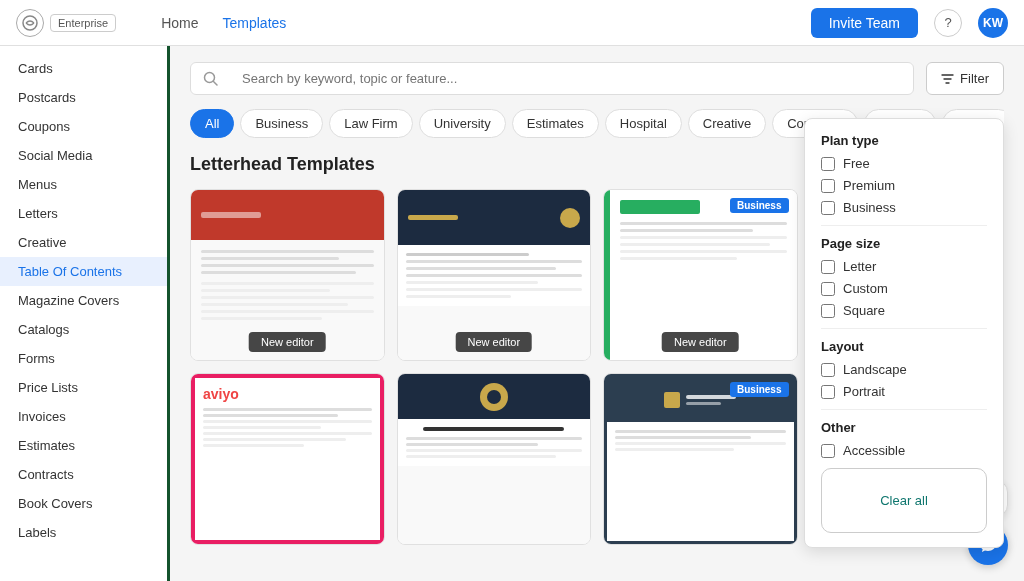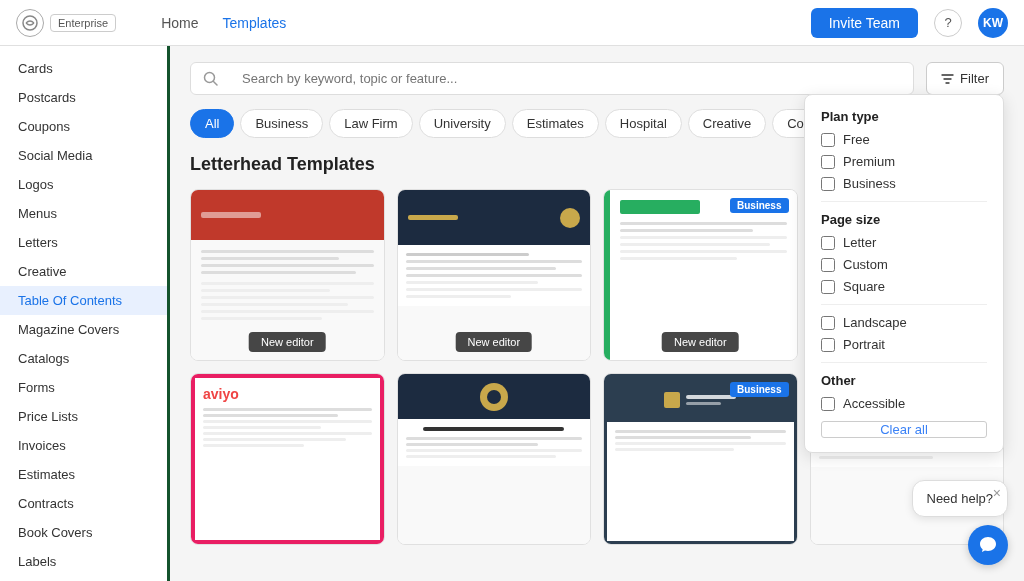--- a/index.html
+++ b/index.html
@@ -50,29 +50,29 @@
     
     .template-grid { display: grid; grid-template-columns: repeat(4, 1fr); gap: 12px; }
     .template-card { background: #fff; border-radius: 8px; overflow: hidden; border: 1px solid #e0e0e0; position: relative; cursor: pointer; }
     .template-card-inner { height: 170px; overflow: hidden; position: relative; background: #f9f9f9; }
     .template-badge { position: absolute; top: 8px; right: 8px; background: #1a73e8; color: #fff; font-size: 10px; padding: 2px 7px; border-radius: 3px; font-weight: 600; z-index: 2; }
     .template-badge.business { background: #1a73e8; }
     .new-editor-label { position: absolute; bottom: 8px; left: 50%; transform: translateX(-50%); background: rgba(30,30,30,0.82); color: #fff; font-size: 11px; padding: 4px 12px; border-radius: 4px; white-space: nowrap; z-index: 2; }
 
     
     .filter-dropdown {
-      position: absolute; top: 48px; right: 20px; background: #fff;
+      position: absolute; top: 72px; right: 20px; background: #fff;
       border: 1px solid #ddd; border-radius: 8px; width: 200px;
       box-shadow: 0 4px 16px rgba(0,0,0,0.12); z-index: 100; padding: 14px 16px;
     }
     .filter-section-title { font-size: 13px; font-weight: 600; margin-bottom: 8px; color: #222; }
     .filter-option { display: flex; align-items: center; gap: 8px; margin-bottom: 7px; font-size: 13px; color: #333; }
     .filter-option input[type=checkbox] { width: 14px; height: 14px; cursor: pointer; }
     .filter-divider { height: 1px; background: #eee; margin: 10px 0; }
-    .clear-all-btn { display: block; width: 100%; padding: 0; background: #fff; border: 1px solid #ccc; border-radius: 3px; font-size: 13px; cursor: pointer; color: #3b82f6; text-align: center; margin-top: 10px; }
+    .clear-all-btn { display: block; width: 100%; padding: 24px; background: #fff; border: 1px solid #ccc; border-radius: 10px; font-size: 13px; cursor: pointer; color: #0f766e; text-align: center; margin-top: 10px; }
 
     
     .help-widget { position: absolute; bottom: 16px; right: 16px; display: flex; flex-direction: column; align-items: flex-end; gap: 8px; z-index: 50; }
     .need-help-bubble { background: #fff; border: 1px solid #ddd; border-radius: 12px; padding: 10px 14px; font-size: 13px; font-weight: 500; position: relative; box-shadow: 0 2px 8px rgba(0,0,0,0.1); }
     .close-bubble { position: absolute; top: 4px; right: 6px; cursor: pointer; color: #999; font-size: 14px; }
     .chat-bubble-btn { width: 40px; height: 40px; border-radius: 50%; background: #1a73e8; display: flex; align-items: center; justify-content: center; cursor: pointer; box-shadow: 0 2px 8px rgba(0,0,0,0.2); }
 
     
     .main::-webkit-scrollbar { width: 6px; }
     .main::-webkit-scrollbar-thumb { background: #ccc; border-radius: 3px; }
@@ -103,21 +103,20 @@
   <div class="avatar">KW</div>
 </div>
 
 <div class="layout">
 
   <div class="sidebar">
     <div class="sidebar-item">Cards</div>
     <div class="sidebar-item">Postcards</div>
     <div class="sidebar-item">Coupons</div>
     <div class="sidebar-item">Social Media</div>
-    <div class="sidebar-item">Logos</div>
     <div class="sidebar-item">Menus</div>
     <div class="sidebar-item">Letters</div>
     <div class="sidebar-item">Creative</div>
     <div class="sidebar-item active">Table Of Contents</div>
     <div class="sidebar-item">Magazine Covers</div>
     <div class="sidebar-item">Catalogs</div>
     <div class="sidebar-item">Forms</div>
     <div class="sidebar-item">Price Lists</div>
     <div class="sidebar-item">Invoices</div>
     <div class="sidebar-item">Estimates</div>
@@ -338,20 +337,21 @@
       </div>
       <div class="filter-option">
         <input type="checkbox" style="">
         <span>Custom</span>
       </div>
       <div class="filter-option">
         <input type="checkbox" style="">
         <span>Square</span>
       </div>
       <div class="filter-divider"></div>
+      <div class="filter-section-title">Layout</div>
       <div class="filter-option">
         <input type="checkbox" style="">
         <span>Landscape</span>
       </div>
       <div class="filter-option">
         <input type="checkbox" style="">
         <span>Portrait</span>
       </div>
       <div class="filter-divider"></div>
       <div class="filter-section-title">Other</div>

